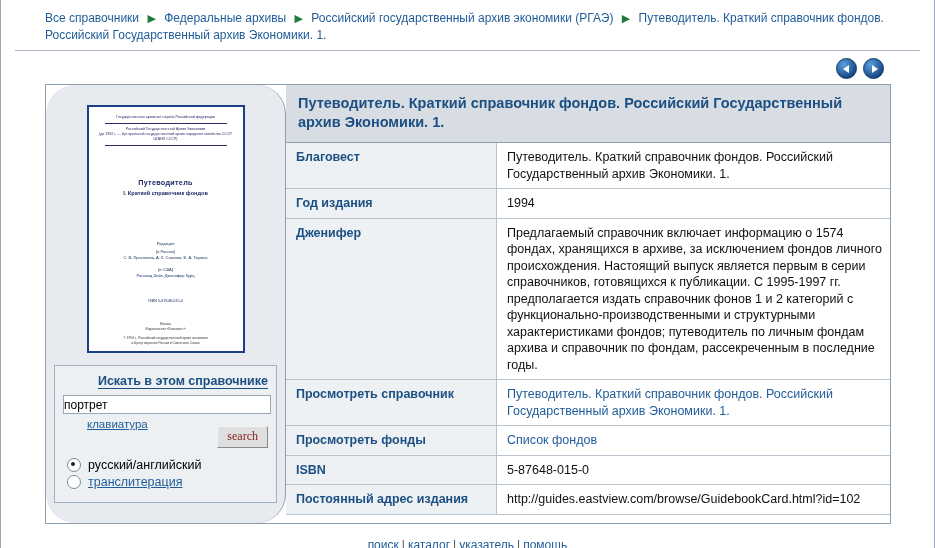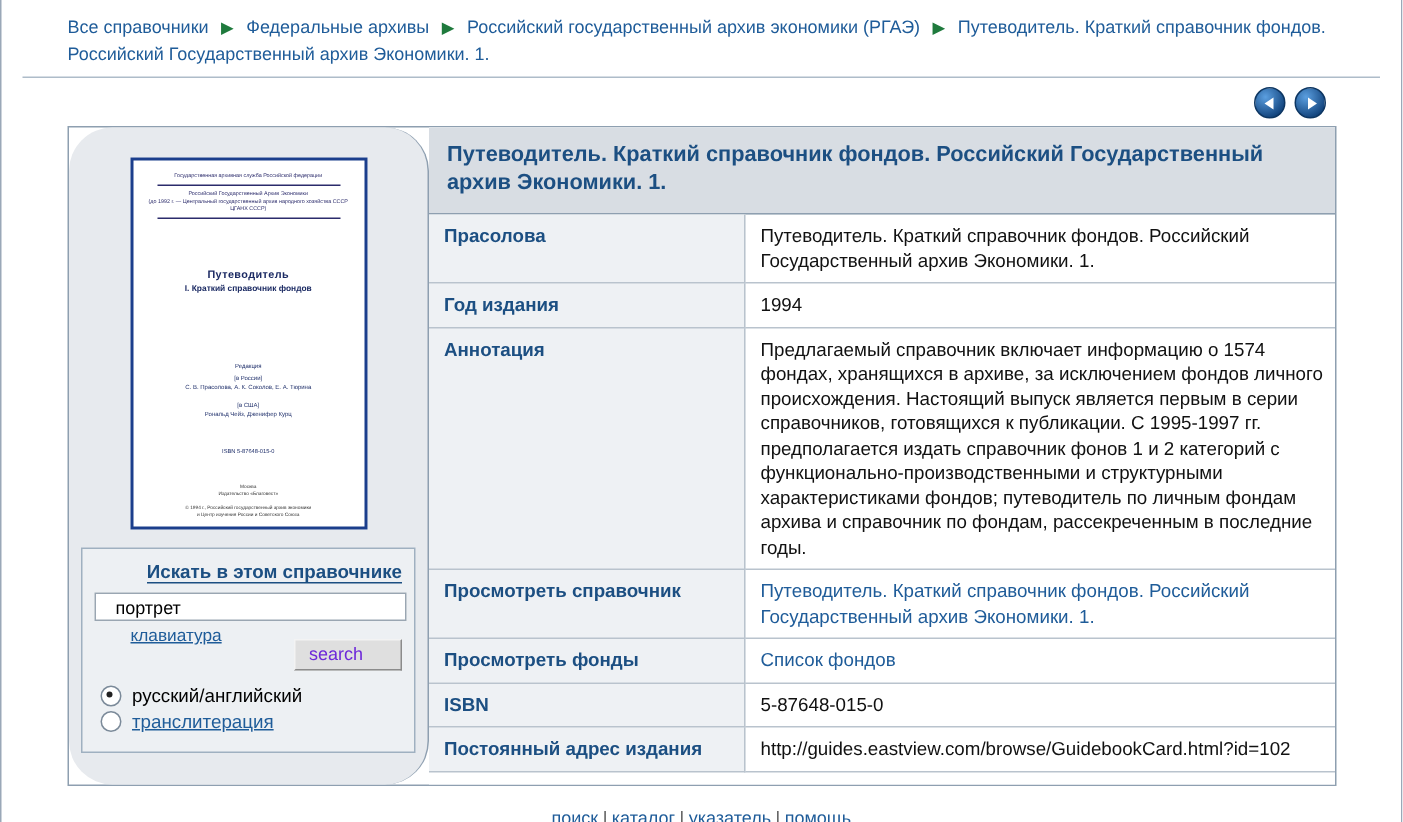--- a/index.html
+++ b/index.html
@@ -169,45 +169,45 @@
   }
   .searchbox h3 span { border-bottom: 1px solid #1c4f82; }
   .search-input {
     width: 208px;
     height: 19px;
     box-sizing: border-box;
     border: 1px solid #9aa6b2;
     background: #fff;
     font-family: "Liberation Sans", sans-serif;
     font-size: 12px;
-    padding: 1px 13px;
+    padding: 1px 0;
     color: #000;
   }
   .kbrow {
     display: flex;
     align-items: flex-start;
     justify-content: space-between;
     margin-top: 4px;
   }
   .kblink {
     color: #1f5c99;
     font-size: 11.5px;
     text-decoration: underline;
     margin-left: 24px;
     cursor: pointer;
   }
   .search-btn {
-    font-family: Liberation Sans, sans-serif;
+    font-family: Liberation Serif, serif;
     font-size: 12px;
-    padding: 2px 25px 3px 9px;
+    padding: 2px 9px 3px 9px;
     background: #dfdfdf;
     border: 1px solid #8b8b8b;
     border-top-color: #f3f3f3;
     border-left-color: #f3f3f3;
-    color: #6d28d9;
+    color: #7f1d1d;
     margin-top: 8px;
     cursor: pointer;
   }
   .radios {
     margin-top: 10px;
     padding-left: 4px;
     text-align: center;
   }
   .radio-row {
     display: flex;
@@ -363,29 +363,29 @@
         </div>
       </div>
     </div>
 
     <div class="rightcol">
       <div class="doc-title">Путеводитель. Краткий справочник фондов. Российский Государственный архив Экономики. 1.</div>
 
       <table class="fields">
         <tbody>
           <tr>
-            <td class="fname">Прасолова</td>
+            <td class="fname">Благовест</td>
             <td class="fval">Путеводитель. Краткий справочник фондов. Российский Государственный архив Экономики. 1.</td>
           </tr>
           <tr>
             <td class="fname">Год издания</td>
             <td class="fval">1994</td>
           </tr>
           <tr>
-            <td class="fname">Аннотация</td>
+            <td class="fname">Дженифер</td>
             <td class="fval">Предлагаемый справочник включает информацию о 1574 фондах, хранящихся в архиве, за исключением фондов личного происхождения. Настоящий выпуск является первым в серии справочников, готовящихся к публикации. С 1995-1997 гг. предполагается издать справочник фонов 1 и 2 категорий с функционально-производственными и структурными характеристиками фондов; путеводитель по личным фондам архива и справочник по фондам, рассекреченным в последние годы.</td>
           </tr>
           <tr>
             <td class="fname">Просмотреть справочник</td>
             <td class="fval">
               <a href="#" class="valuelink">Путеводитель. Краткий справочник фондов. Российский Государственный архив Экономики. 1.</a>
             </td>
           </tr>
           <tr>
             <td class="fname">Просмотреть фонды</td>

